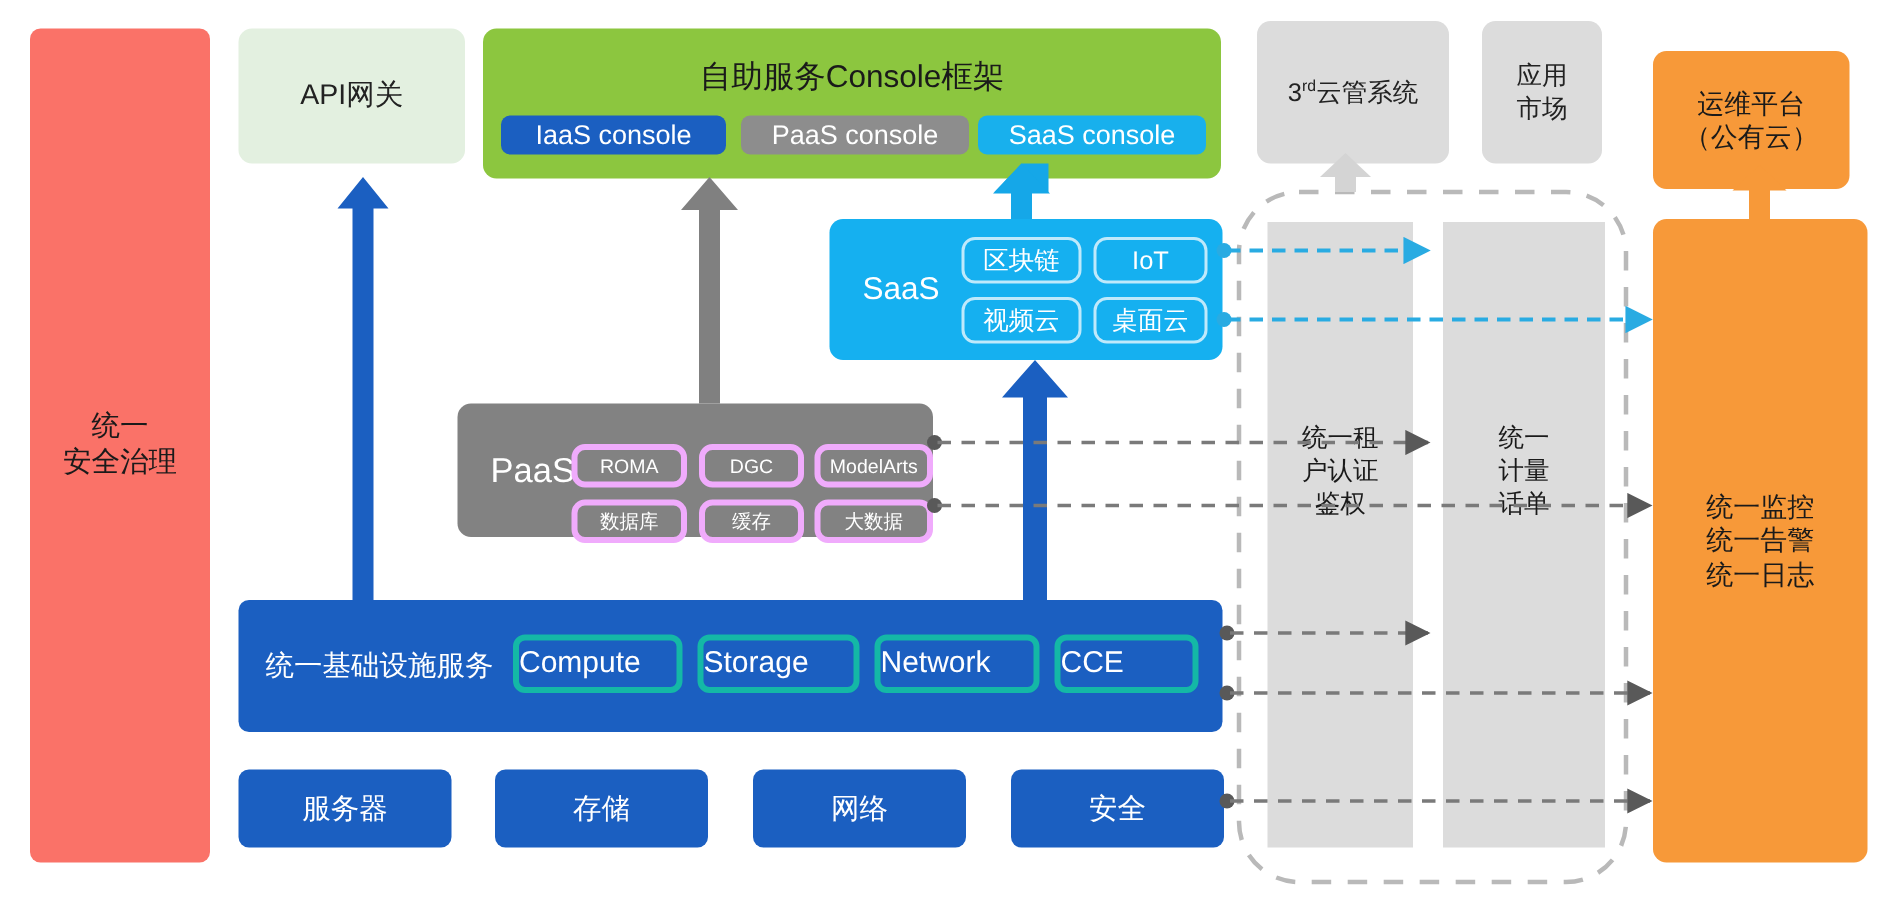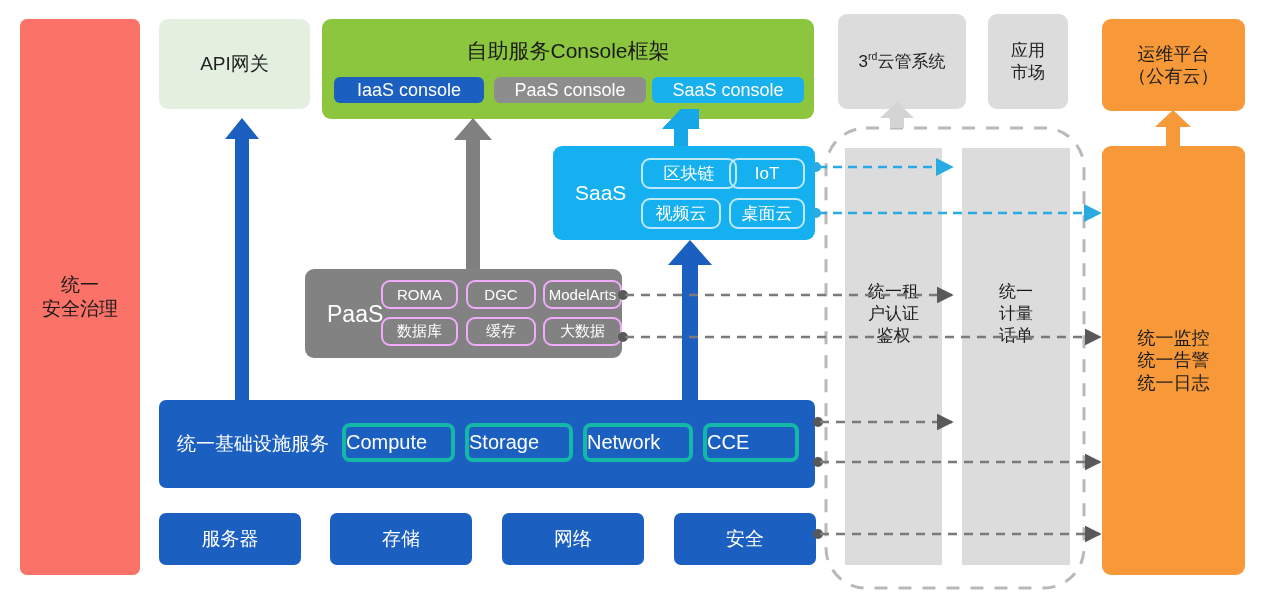--- a/index.html
+++ b/index.html
@@ -26,21 +26,21 @@
   .panel-orange{background:#F79939;border-radius:9px;color:#1a1a1a;font-size:18px;}
 
   
   .panel-saas{background:#15B0F0;border-radius:9px;}
   .panel-saas .side{position:absolute;left:22px;top:50%;transform:translateY(-50%);color:#fff;font-size:21px;}
   .tag{position:absolute;border:2px solid #bfe9fb;border-radius:9px;display:flex;align-items:center;justify-content:center;color:#fff;font-size:17px;box-sizing:border-box;}
 
   
   .panel-paas{background:#828282;border-radius:9px;}
   .panel-paas .side{position:absolute;left:22px;top:50%;transform:translateY(-50%);color:#fff;font-size:23px;}
-  .tag-g{position:absolute;border:2px solid #f0abfc;border-radius:9px;display:flex;align-items:center;justify-content:center;color:#fff;font-size:15px;box-sizing:border-box;}
+  .tag-g{position:absolute;border:4px solid #f0abfc;border-radius:9px;display:flex;align-items:center;justify-content:center;color:#fff;font-size:13px;box-sizing:border-box;margin-top:16px;}
 
   
   .panel-infra{background:#1B5FC1;border-radius:7px;}
   .panel-infra .side{position:absolute;left:18px;top:50%;transform:translateY(-50%);color:#fff;font-size:19px;}
   .tag-b{position:absolute;border:4px solid #14b8a6;border-radius:8px;display:flex;align-items:center;justify-content:flex-start;color:#fff;font-size:20px;box-sizing:border-box;}
 
   
   .panel-res{background:#1B5FC1;border-radius:7px;color:#fff;font-size:19px;}
 
   
@@ -79,34 +79,34 @@
 
   <div class="box panel-gray" style="left:838px;top:14px;width:128px;height:95px;">
     <span><span>3</span><sup>rd</sup><span>云管系统</span></span>
   </div>
 
   <div class="box panel-gray" style="left:988px;top:14px;width:80px;height:95px;">
     <span class="lbl">应用
 市场</span>
   </div>
 
-  <div class="box panel-orange" style="left:1102px;top:19px;width:143px;height:92px;text-align:center;">
+  <div class="box panel-orange" style="left:1102px;top:34px;width:131px;height:92px;text-align:center;">
     <span class="lbl">运维平台
 （公有云）</span>
   </div>
 
   <div class="box panel-orange" style="left:1102px;top:146px;width:143px;height:429px;">
     <span class="lbl">统一监控
 统一告警
 统一日志</span>
   </div>
 
   <div class="panel-saas" style="position:absolute;left:553px;top:146px;width:262px;height:94px;">
     <span class="side">SaaS</span>
-    <div class="tag" style="left:88px;top:12px;width:96px;height:31px;">
+    <div class="tag" style="left:88px;top:12px;width:80px;height:31px;">
       <span>区块链</span>
     </div>
     <div class="tag" style="left:176px;top:12px;width:76px;height:31px;">
       <span>IoT</span>
     </div>
     <div class="tag" style="left:88px;top:52px;width:80px;height:31px;">
       <span>视频云</span>
     </div>
     <div class="tag" style="left:176px;top:52px;width:76px;height:31px;">
       <span>桌面云</span>

